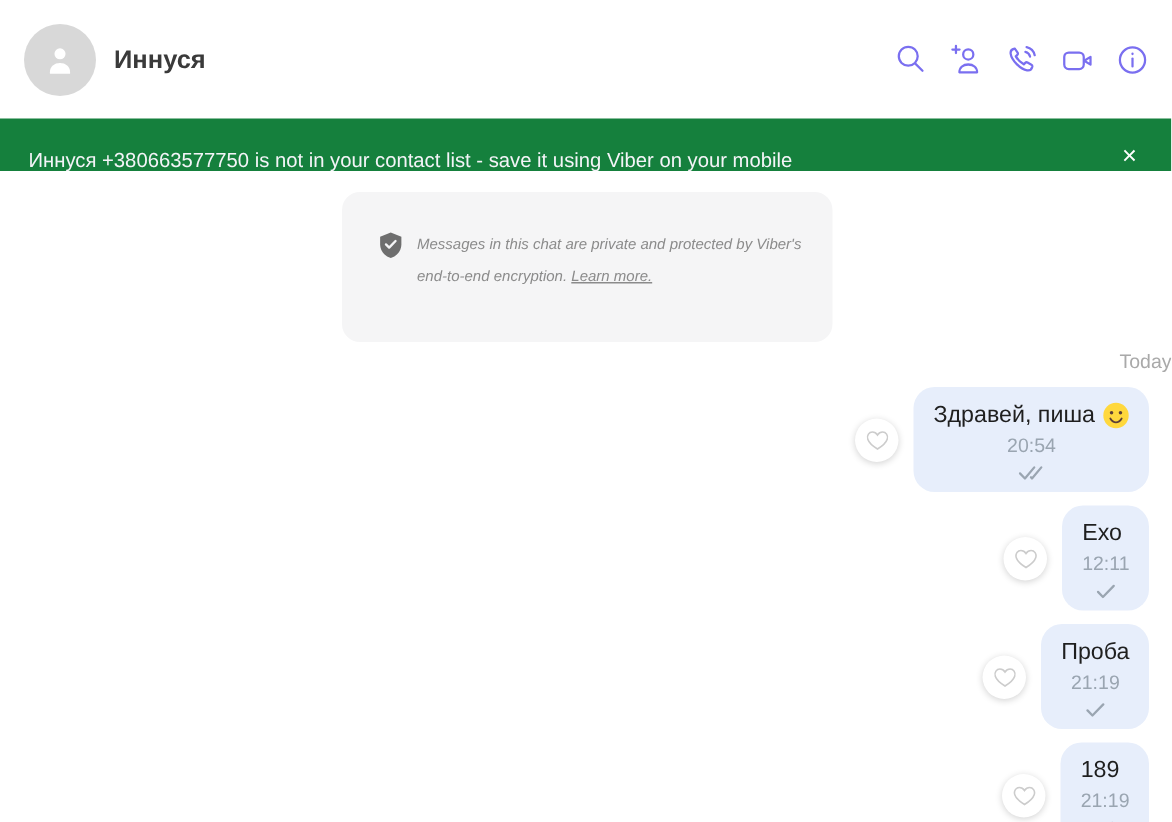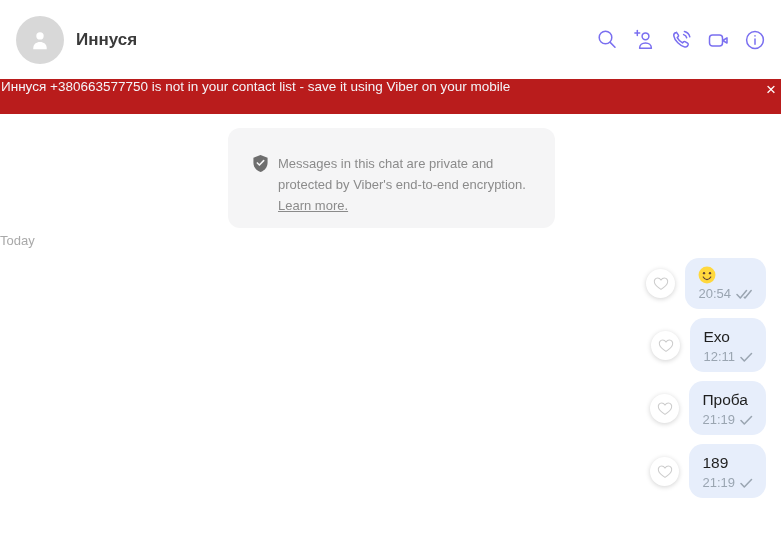--- a/index.html
+++ b/index.html
@@ -32,46 +32,46 @@
   .header-actions { display: flex; align-items: center; gap: 13px; }
   .action-btn {
     width: 24px; height: 24px; color: #7a6ff0; cursor: pointer;
     display: flex; align-items: center; justify-content: center;
   }
   .action-btn svg { width: 24px; height: 24px; }
 
   
   .banner {
     position: absolute; top: 79px; left: 0; right: 0; height: 35px;
-    background: #b91c1c;
+    background: #15803d;
     color: #f4f4f8;
-    display: flex; align-items: flex-start;
-    padding: 0 1px;
+    display: flex; align-items: flex-end;
+    padding: 0 19px;
     font-size: 13.5px;
   }
   .banner-text { flex: 1; }
   .banner-close {
     cursor: pointer; font-size: 17px; line-height: 1;
     color: #ffffff; padding: 2px 4px;
   }
 
   
   .notice {
     position: absolute; top: 128px; left: 228px;
     width: 327px; height: 100px;
     background: #f5f5f6; border-radius: 12px;
     display: flex; padding: 25px 18px 0 24px;
   }
   .notice-shield { width: 17px; height: 19px; margin-right: 9px; flex: 0 0 auto; margin-top: 1px; }
-  .notice-body { font-size: 13px; line-height: 21px; color: #8b8b8b; width: 268px; }
+  .notice-body { font-size: 10px; line-height: 21px; color: #8b8b8b; width: 268px; font-style: italic; }
   .notice-link { display: inline-block; color: #8b8b8b; text-decoration: underline; cursor: pointer; }
 
   .date-divider {
     position: absolute; top: 233px; left: 0; width: 100%;
-    text-align: left; font-size: 13px; color: #a9a9a9;
+    text-align: right; font-size: 13px; color: #a9a9a9;
   }
 
   
   .messages {
     position: absolute; top: 258px; right: 15px;
     display: flex; flex-direction: column; align-items: flex-end; gap: 9px;
   }
   .msg-row { display: flex; align-items: center; gap: 10px; }
   .heart-btn {
     width: 29px; height: 29px; border-radius: 50%;
@@ -87,21 +87,21 @@
     min-width: 52px;
   }
   .bubble-text {
     font-size: 15.5px; color: #1f1f1f; line-height: 21px;
     display: flex; align-items: center; gap: 5px; justify-content: flex-start;
   }
   .bubble-text .emoji { width: 18px; height: 18px; display: inline-block; }
   .bubble-meta {
     margin-top: 2px;
     display: flex; align-items: center; justify-content: flex-end; gap: 5px;
-    font-size: 13px; color: #9aa5b1; line-height: 16px;
+    font-size: 13px; color: #9aa5b1; line-height: 16px; flex-direction: column;
   }
   .bubble-meta svg { display: block; }
 </style>
 </head>
 <body>
 
 <div class="app">
 
   <div class="header">
     <div class="avatar">
@@ -172,20 +172,21 @@
   <div class="messages">
 
     <div class="msg-row">
       <div class="heart-btn">
         <svg viewBox="0 0 24 22" fill="none" stroke="currentColor" stroke-width="1.6">
           <path d="M12 19.8S3.8 14.7 2.3 10C1 5.9 3.7 2.8 6.9 2.8c2 0 3.9 1.1 5.1 2.9 1.2-1.8 3.1-2.9 5.1-2.9 3.2 0 5.9 3.1 4.6 7.2-1.5 4.7-9.7 9.8-9.7 9.8z"></path>
         </svg>
       </div>
       <div class="bubble">
         <div class="bubble-text">
+          <span>Здравей, пиша</span>
           <svg class="emoji" viewBox="0 0 20 20">
             <circle cx="10" cy="10" r="9.4" fill="#ffd83d"></circle>
             <circle cx="6.7" cy="8" r="1.3" fill="#5d4037"></circle>
             <circle cx="13.3" cy="8" r="1.3" fill="#5d4037"></circle>
             <path d="M5.8 12.2c1.1 1.9 2.6 2.9 4.2 2.9s3.1-1 4.2-2.9" fill="none" stroke="#5d4037" stroke-width="1.3" stroke-linecap="round"></path>
           </svg>
         </div>
         <div class="bubble-meta">
           <span>20:54</span>
           <svg width="17" height="11" viewBox="0 0 17 11" fill="none" stroke="#9aa5b1" stroke-width="1.5" stroke-linecap="round" stroke-linejoin="round">

